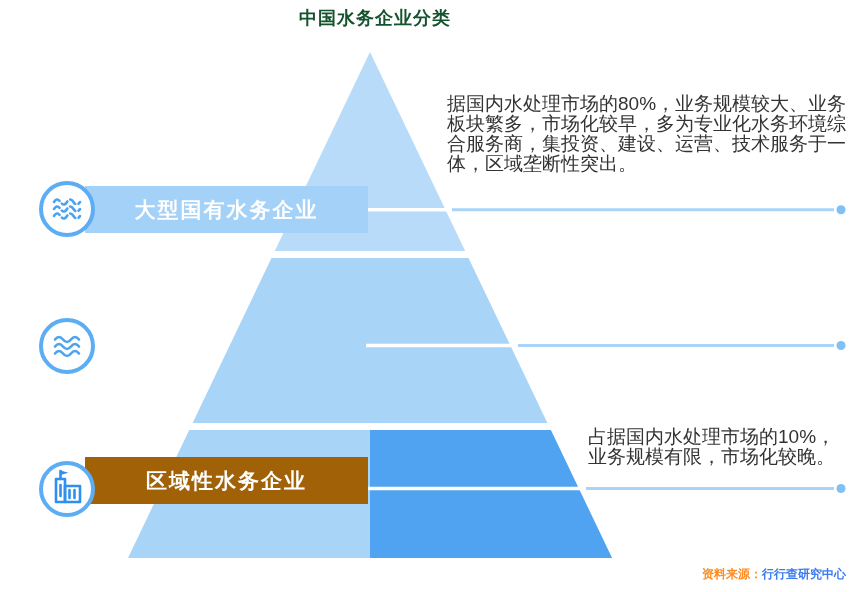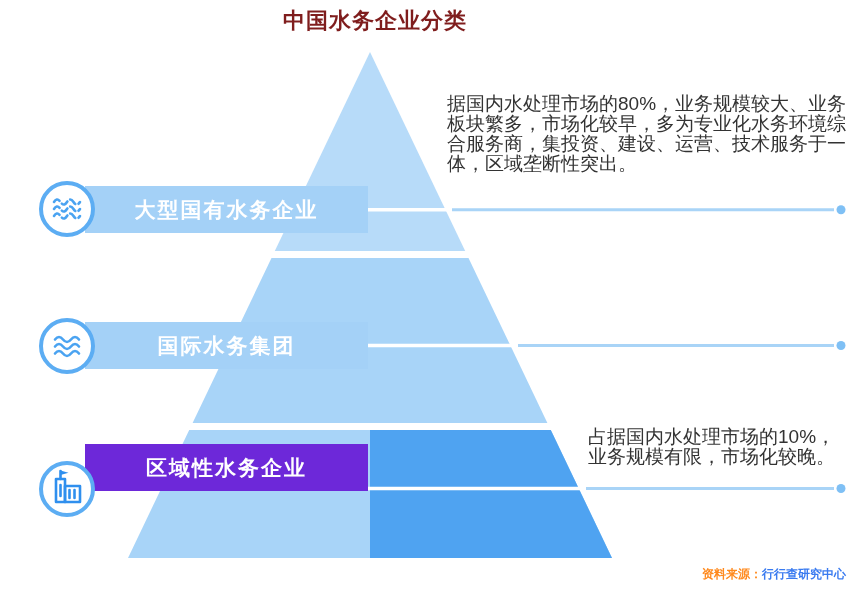--- a/index.html
+++ b/index.html
@@ -2,32 +2,32 @@
 <html><head>
 <meta charset="utf-8">
 <style>
   html,body{margin:0;padding:0;background:#fff;}
   .canvas{
     position:relative;width:862px;height:592px;background:#ffffff;
     font-family:"Liberation Sans",sans-serif;overflow:hidden;
   }
   .title{
     position:absolute;left:0;top:6px;width:750px;margin:0;
-    text-align:center;font-size:22px;font-weight:bold;color:#7f1d1d;
+    text-align:center;font-size:18px;font-weight:bold;color:#14532d;
     letter-spacing:1px;
   }
   .pyramid{position:absolute;left:0;top:0;}
   .tier-bar{
     position:absolute;left:85px;width:283px;height:47px;
     display:flex;align-items:center;justify-content:center;
     color:#ffffff;font-weight:bold;font-size:21px;letter-spacing:2px;
   }
   .bar-1{top:186px;background:#a4d1f7;}
   .bar-2{top:322px;background:#a4d1f7;}
-  .bar-3{top:444px;background:#6d28d9;}
+  .bar-3{top:457px;background:#a16207;}
   .icon{position:absolute;left:36px;width:62px;height:62px;}
   .icon-1{top:178px;}
   .icon-2{top:315px;}
   .icon-3{top:458px;}
   .desc{
     position:absolute;margin:0;color:#333333;font-size:19px;line-height:20px;
     text-align:left;
   }
   .desc-1{left:447px;top:94px;width:400px;}
   .desc-2{left:504px;top:264px;width:346px;}
@@ -60,23 +60,20 @@
     <circle cx="841" cy="209.75" r="4.5" fill="#7fc0f5"></circle>
     <line x1="518" y1="345.5" x2="834" y2="345.5" stroke="#a9d4f7" stroke-width="3"></line>
     <circle cx="841" cy="345.5" r="4.5" fill="#7fc0f5"></circle>
     <line x1="586" y1="488.5" x2="834" y2="488.5" stroke="#a9d4f7" stroke-width="3"></line>
     <circle cx="841" cy="488.5" r="4.5" fill="#7fc0f5"></circle>
   </svg>
 
   <div class="tier-bar bar-1">
     <span>大型国有水务企业</span>
   </div>
-  <div class="tier-bar bar-2">
-    <span>国际水务集团</span>
-  </div>
   <div class="tier-bar bar-3">
     <span>区域性水务企业</span>
   </div>
 
   <svg class="icon icon-1" viewBox="0 0 62 62" aria-hidden="true">
     <circle cx="31" cy="31" r="26" fill="#ffffff" stroke="#5cadf3" stroke-width="4"></circle>
     <g fill="none" stroke="#4aa3f1" stroke-width="2.6" stroke-linecap="round" stroke-dasharray="7 3.5">
       <path d="M18 24 q 3.25 -5 6.5 0 t 6.5 0 t 6.5 0 t 6.5 0"></path>
       <path d="M18 31 q 3.25 -5 6.5 0 t 6.5 0 t 6.5 0 t 6.5 0"></path>
       <path d="M18 38 q 3.25 -5 6.5 0 t 6.5 0 t 6.5 0 t 6.5 0"></path>

